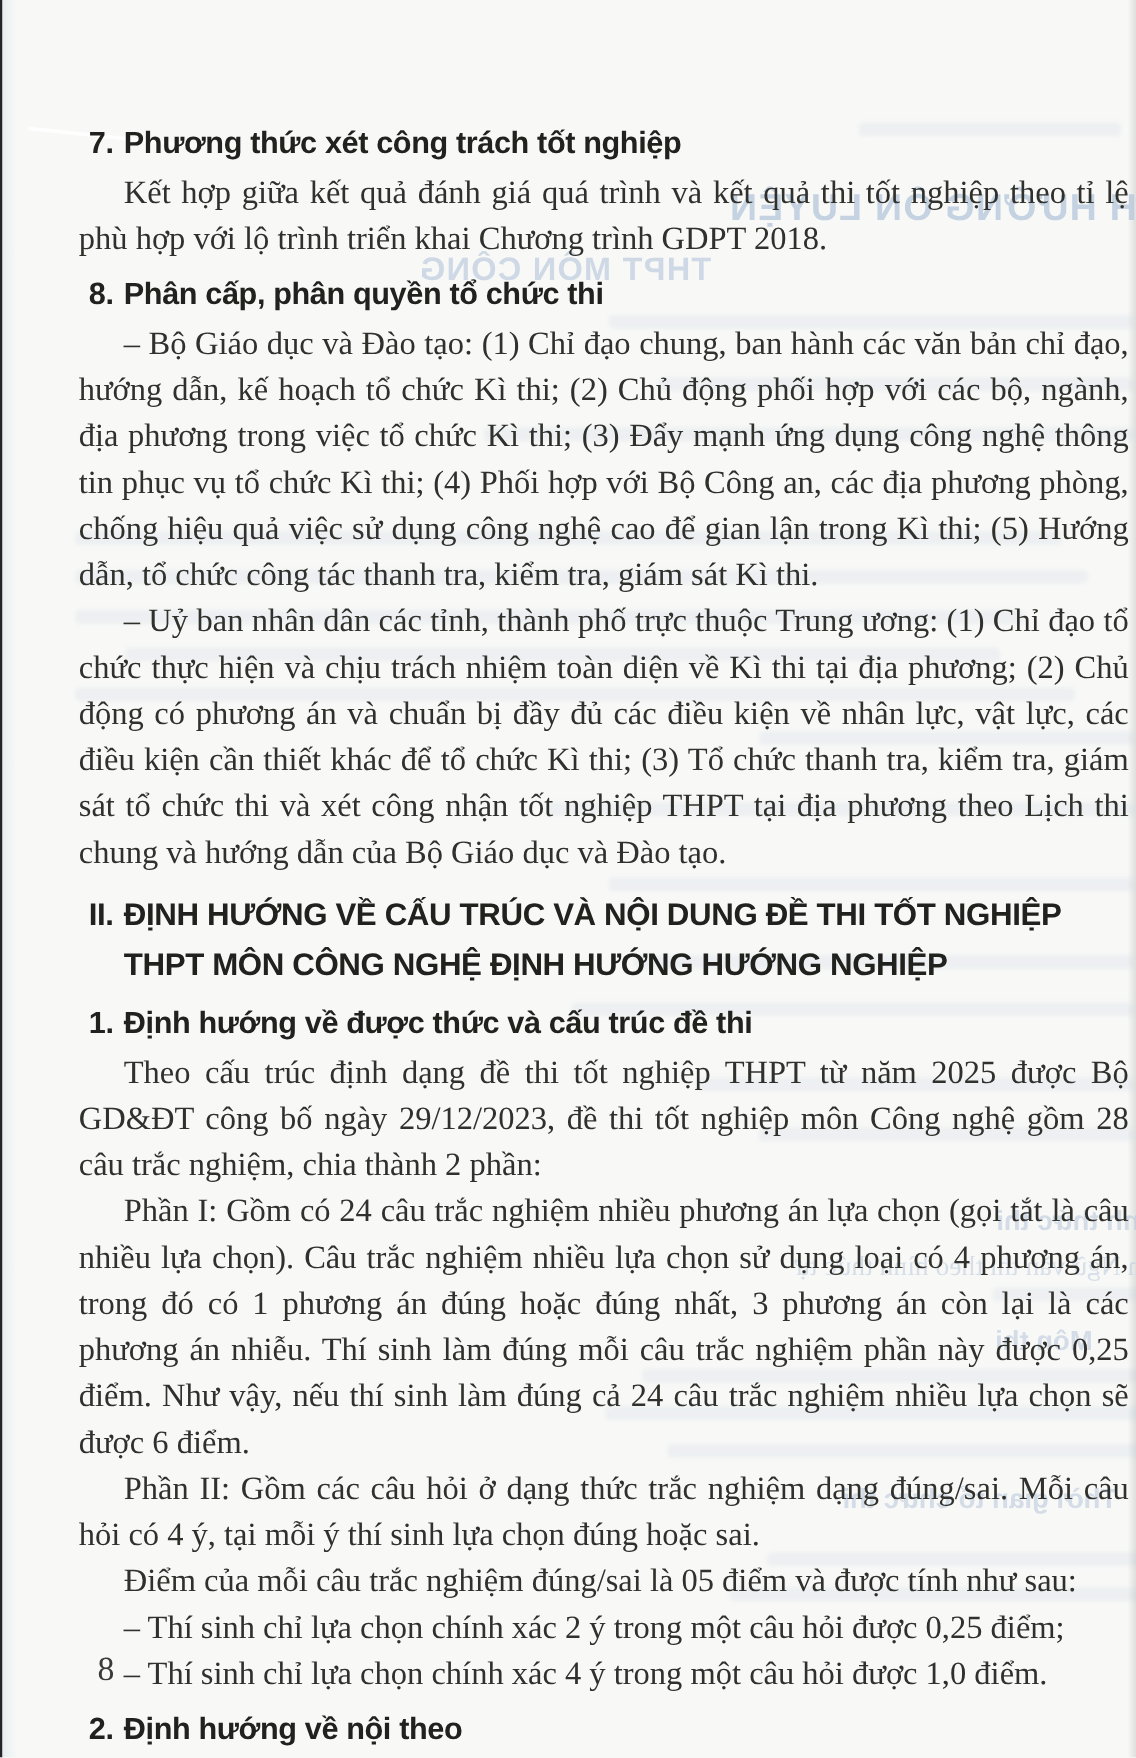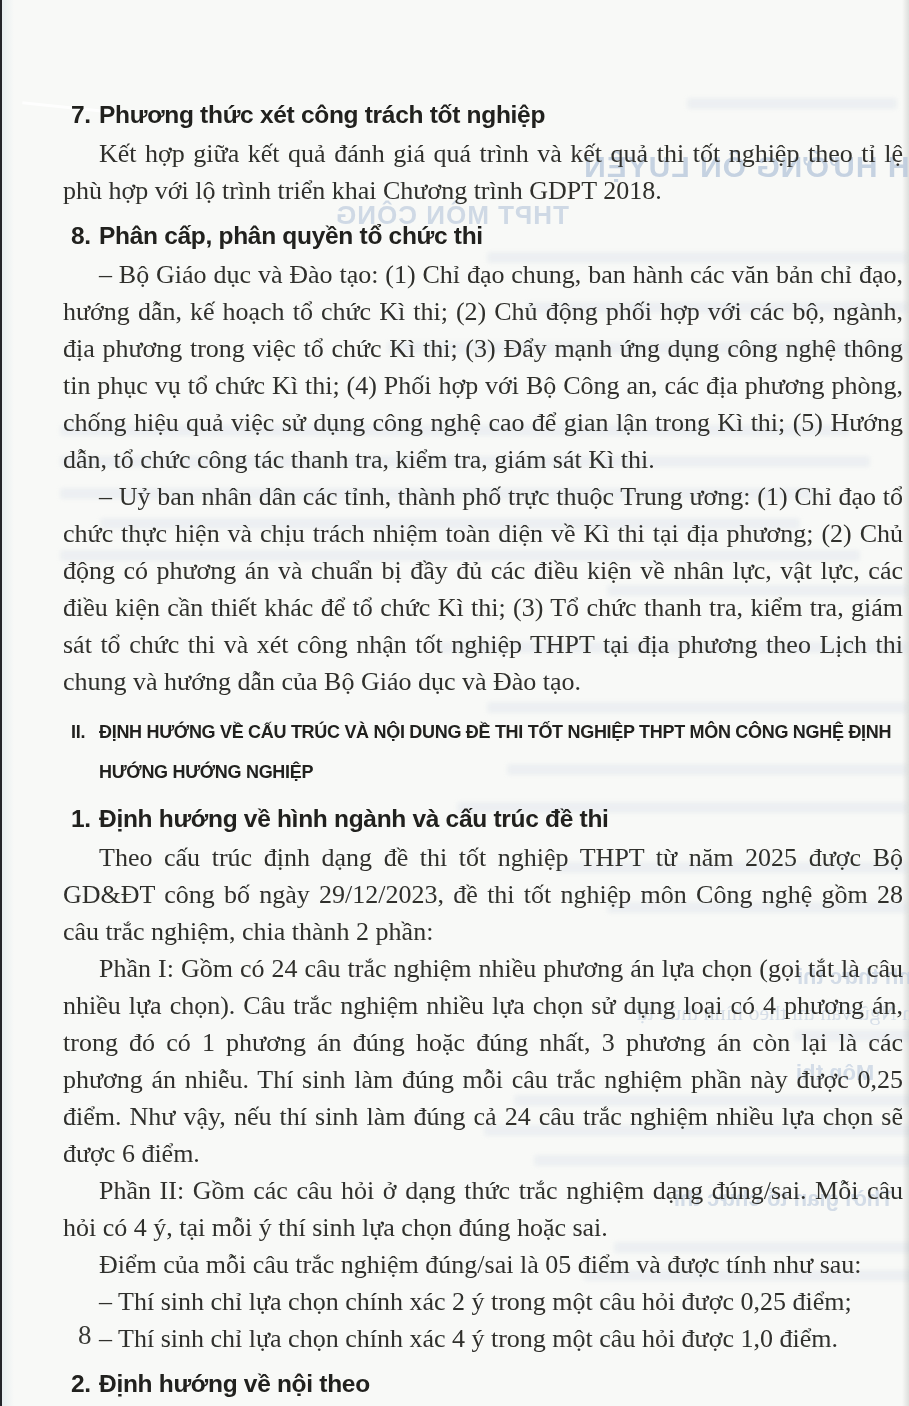--- a/index.html
+++ b/index.html
@@ -17,21 +17,21 @@
   .scan-crease{position:absolute;left:22px;top:108px;width:130px;height:3px;
     background:#ffffff;transform:rotate(6deg);opacity:.8;}
 
   
   .page-body{position:absolute;left:63px;top:100px;width:840px;color:#30302c;}
   .para{font-size:26px;line-height:37px;text-align:justify;text-indent:36px;margin:0;}
   .heading{display:flex;padding-left:8px;margin:12px 0 5px 0;
     font-family:"Liberation Sans",sans-serif;font-weight:700;color:#21211e;
     font-size:24.5px;line-height:30px;letter-spacing:-0.3px;}
   .heading .h-num{min-width:28px;flex:0 0 auto;}
-  .heading-major{font-size:18px;line-height:40px;margin:12px 0 8px 0;justify-content:flex-end;}
+  .heading-major{font-size:25px;line-height:40px;margin:12px 0 8px 0;justify-content:flex-end;}
   .h7{margin-top:0;}
   .page-number{position:absolute;left:78px;top:1320px;font-size:27px;color:#3a3a36;}
 
   
   .ghost{position:absolute;transform:scaleX(-1);white-space:nowrap;
     font-family:"Liberation Sans",sans-serif;font-weight:700;color:#b5c5da;}
   .ghost-big{font-size:30px;letter-spacing:1px;opacity:.75;}
   .ghost-mid{font-size:26px;letter-spacing:1px;opacity:.6;}
   .ghost-small{font-size:22px;opacity:.55;}
   .ghost-serif{font-family:"Liberation Serif",serif;font-weight:400;font-size:22px;opacity:.5;}
@@ -91,21 +91,21 @@
   <p class="para">– Bộ Giáo dục và Đào tạo: (1) Chỉ đạo chung, ban hành các văn bản chỉ đạo, hướng dẫn, kế hoạch tổ chức Kì thi; (2) Chủ động phối hợp với các bộ, ngành, địa phương trong việc tổ chức Kì thi; (3) Đẩy mạnh ứng dụng công nghệ thông tin phục vụ tổ chức Kì thi; (4) Phối hợp với Bộ Công an, các địa phương phòng, chống hiệu quả việc sử dụng công nghệ cao để gian lận trong Kì thi; (5) Hướng dẫn, tổ chức công tác thanh tra, kiểm tra, giám sát Kì thi.</p>
   <p class="para">– Uỷ ban nhân dân các tỉnh, thành phố trực thuộc Trung ương: (1) Chỉ đạo tổ chức thực hiện và chịu trách nhiệm toàn diện về Kì thi tại địa phương; (2) Chủ động có phương án và chuẩn bị đầy đủ các điều kiện về nhân lực, vật lực, các điều kiện cần thiết khác để tổ chức Kì thi; (3) Tổ chức thanh tra, kiểm tra, giám sát tổ chức thi và xét công nhận tốt nghiệp THPT tại địa phương theo Lịch thi chung và hướng dẫn của Bộ Giáo dục và Đào tạo.</p>
 
   <div class="heading heading-major">
     <span class="h-num">II.</span>
     <span>ĐỊNH HƯỚNG VỀ CẤU TRÚC VÀ NỘI DUNG ĐỀ THI TỐT NGHIỆP THPT MÔN CÔNG NGHỆ ĐỊNH HƯỚNG HƯỚNG NGHIỆP</span>
   </div>
 
   <div class="heading">
     <span class="h-num">1.</span>
-    <span>Định hướng về hình ngành và cấu trúc đề thi</span>
+    <span>Định hướng về được thức và cấu trúc đề thi</span>
   </div>
   <p class="para">Theo cấu trúc định dạng đề thi tốt nghiệp THPT từ năm 2025 được Bộ GD&amp;ĐT công bố ngày 29/12/2023, đề thi tốt nghiệp môn Công nghệ gồm 28 câu trắc nghiệm, chia thành 2 phần:</p>
   <p class="para">Phần I: Gồm có 24 câu trắc nghiệm nhiều phương án lựa chọn (gọi tắt là câu nhiều lựa chọn). Câu trắc nghiệm nhiều lựa chọn sử dụng loại có 4 phương án, trong đó có 1 phương án đúng hoặc đúng nhất, 3 phương án còn lại là các phương án nhiễu. Thí sinh làm đúng mỗi câu trắc nghiệm phần này được 0,25 điểm. Như vậy, nếu thí sinh làm đúng cả 24 câu trắc nghiệm nhiều lựa chọn sẽ được 6 điểm.</p>
   <p class="para">Phần II: Gồm các câu hỏi ở dạng thức trắc nghiệm dạng đúng/sai. Mỗi câu hỏi có 4 ý, tại mỗi ý thí sinh lựa chọn đúng hoặc sai.</p>
   <p class="para">Điểm của mỗi câu trắc nghiệm đúng/sai là 05 điểm và được tính như sau:</p>
   <p class="para">– Thí sinh chỉ lựa chọn chính xác 2 ý trong một câu hỏi được 0,25 điểm;</p>
   <p class="para">– Thí sinh chỉ lựa chọn chính xác 4 ý trong một câu hỏi được 1,0 điểm.</p>
 
   <div class="heading">
     <span class="h-num">2.</span>

